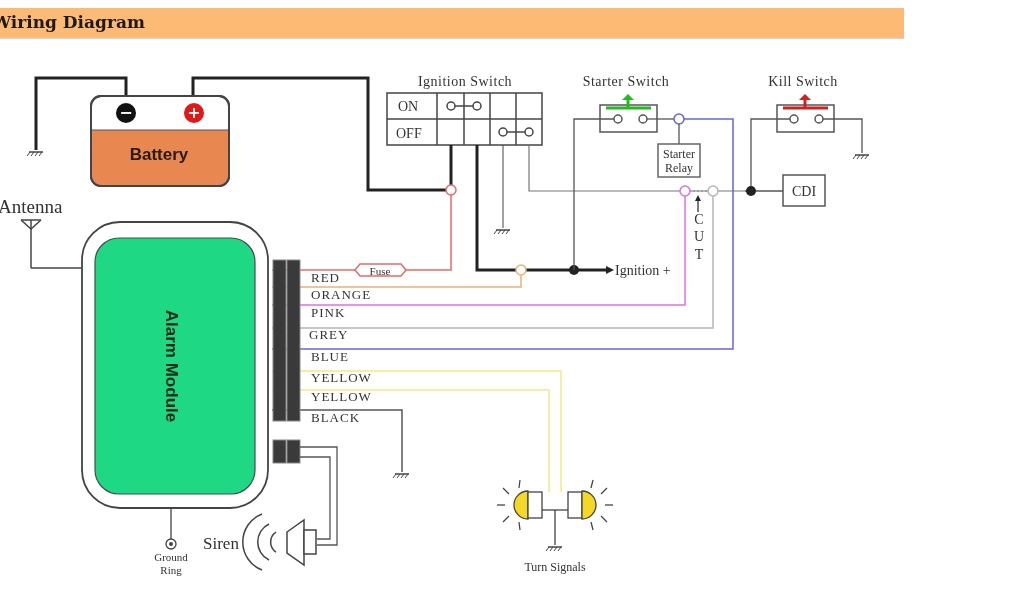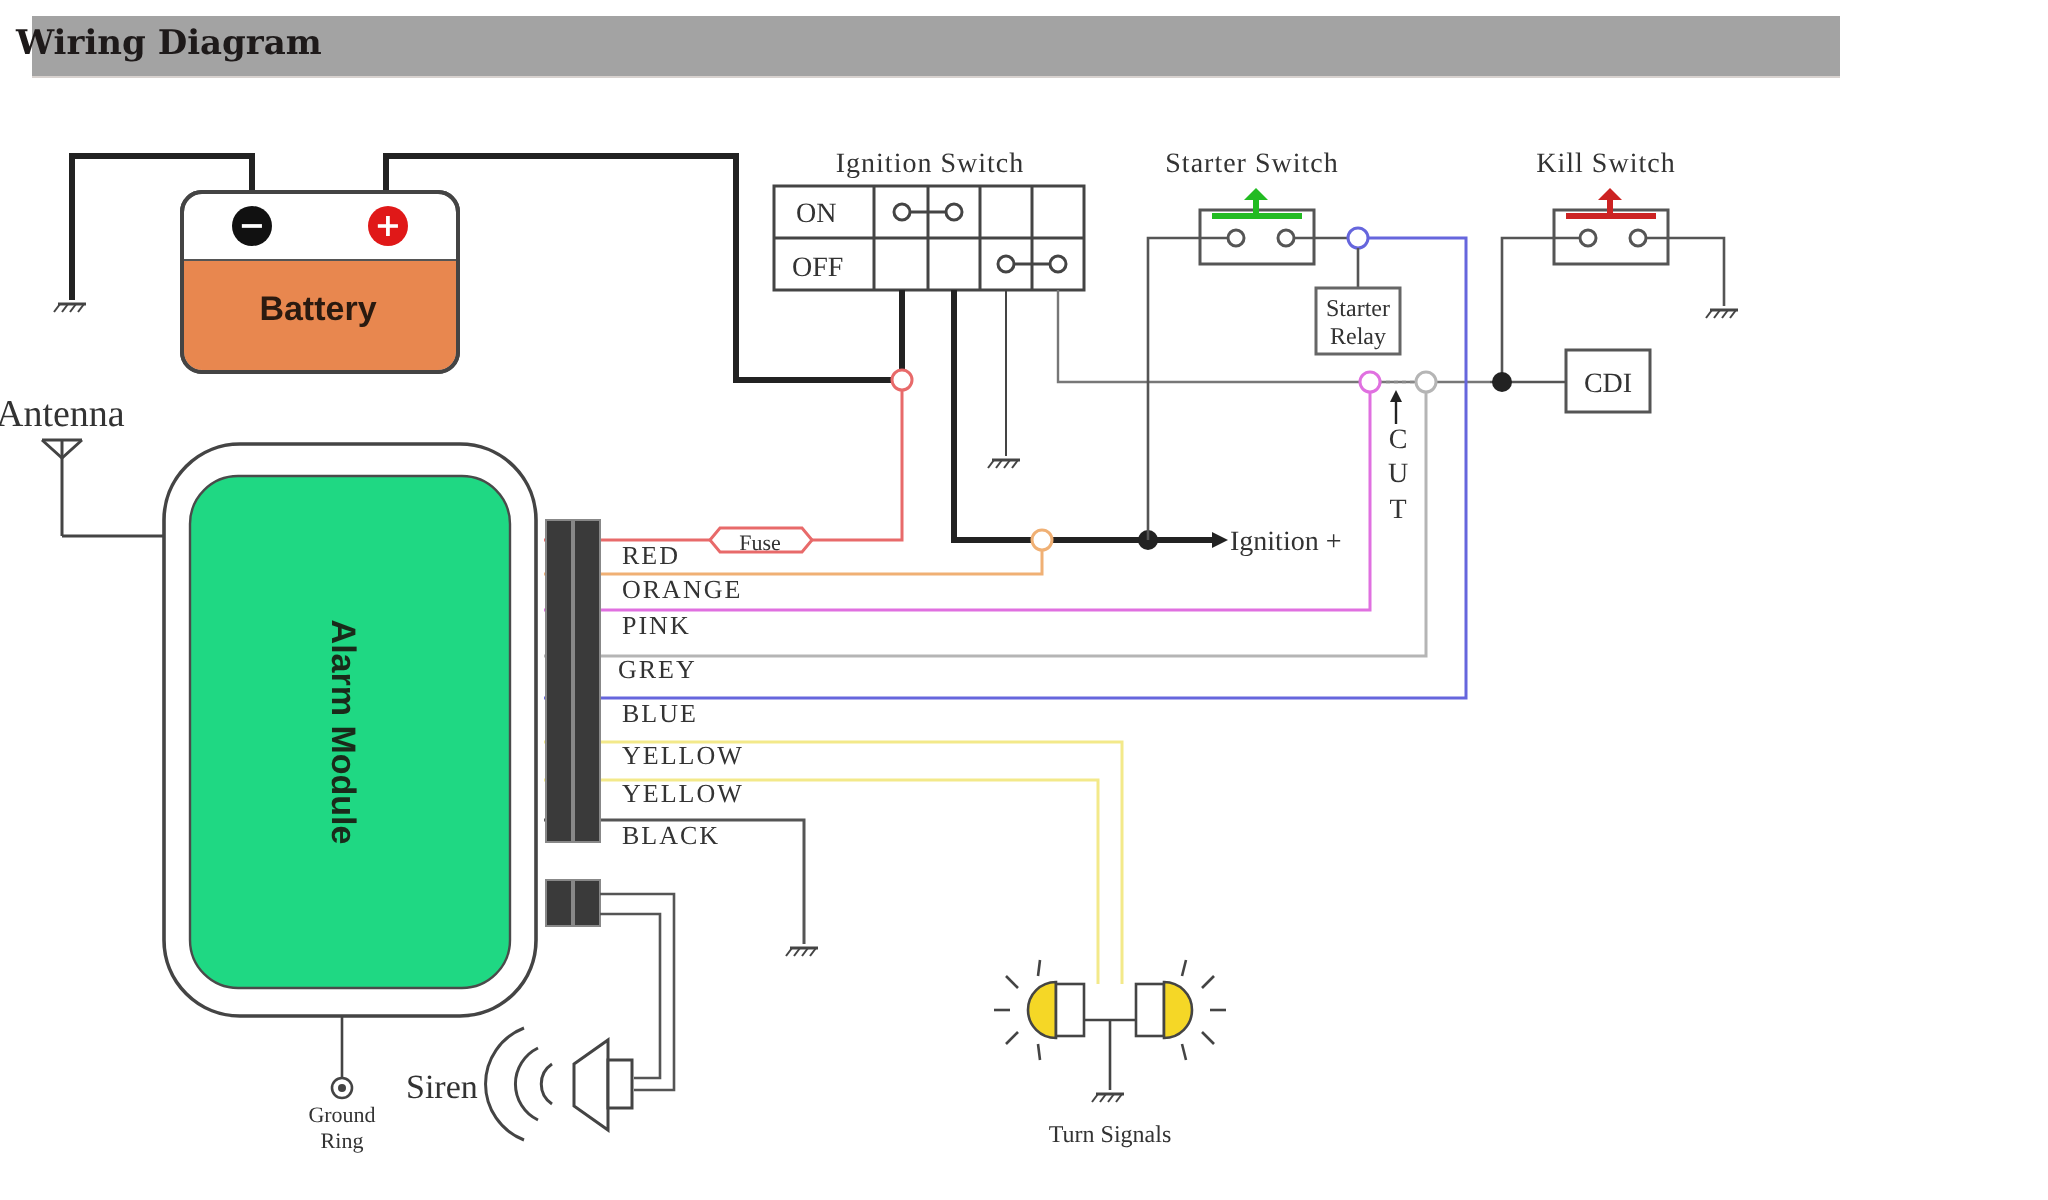--- a/index.html
+++ b/index.html
@@ -1,19 +1,19 @@
 <!DOCTYPE html>
 <html><head>
 <meta charset="utf-8">
 <style>
   html, body { margin:0; padding:0; background:#ffffff; }
   body { width:1024px; height:600px; overflow:hidden; position:relative; font-family:"Liberation Serif", serif; }
   .header {
     position:absolute; left:0; top:8px; width:904px; height:30px;
-    background:#a3a3a3; border-bottom:1px solid #d8d2cf;margin-left:16px;
+    background:#fdba74; border-bottom:1px solid #d8d2cf;
   }
   .header-title {
     position:absolute; left:-8px; top:4px; font-family:"DejaVu Serif", serif;
     font-weight:bold; font-size:17px; color:#1e1a1a; letter-spacing:0px;
   }
   svg { position:absolute; left:0; top:0; }
   .lbl { font-family:"Liberation Serif", serif; fill:#333; }
   .wlbl { font-family:"Liberation Serif", serif; font-size:13px; fill:#333; letter-spacing:1px; }
 </style>
 </head>

